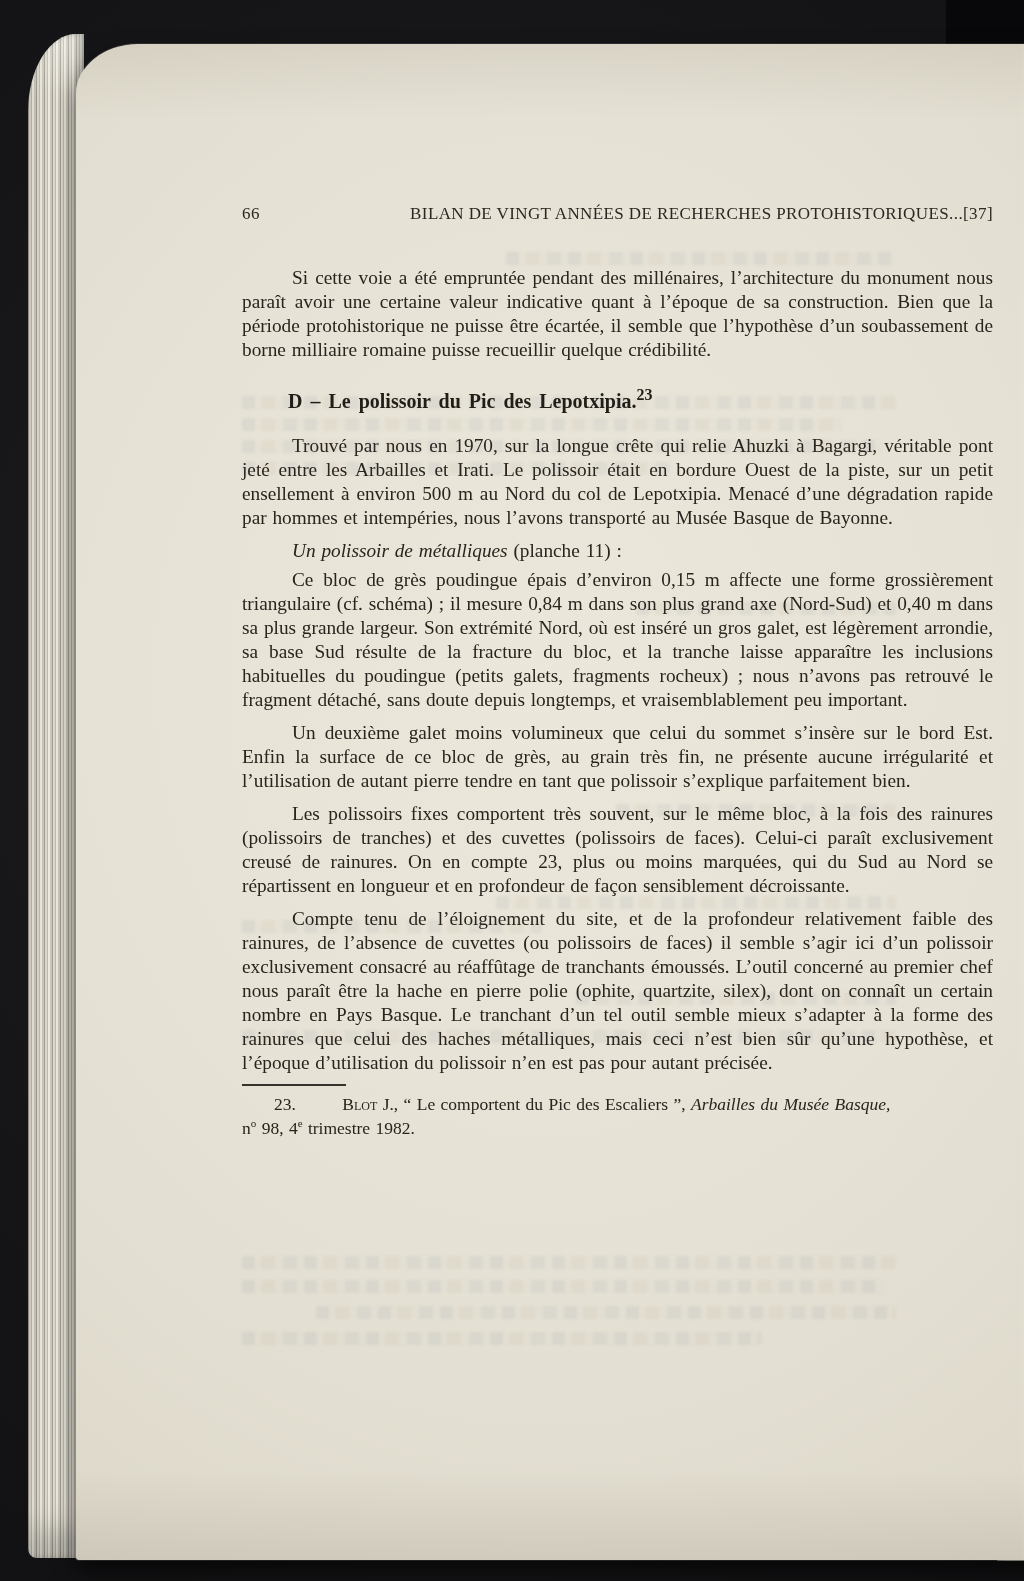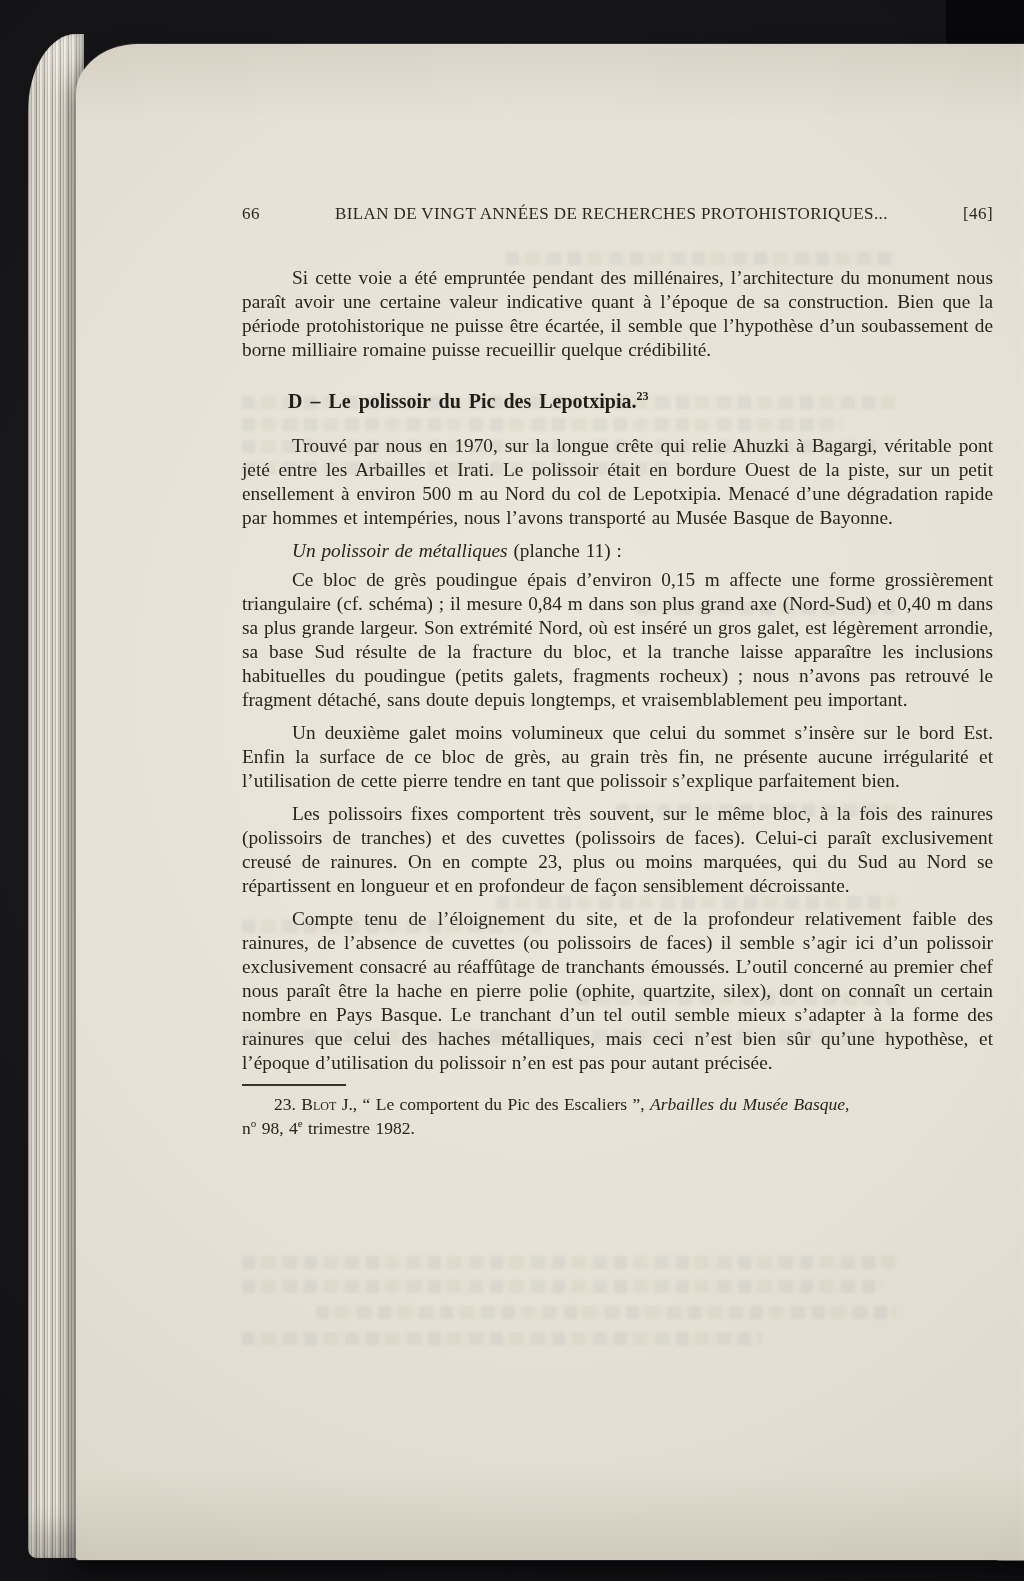--- a/index.html
+++ b/index.html
@@ -54,42 +54,42 @@
     background: linear-gradient(90deg, #cdc5b0 0%, #eae5d7 38%, #efebde 100%);
     box-shadow: inset 3px 0 4px rgba(90,75,50,0.45);
   }
 
   
   .running-head {
     position:absolute; left:166px; right:98px; top:160px;
     display:flex; align-items:baseline;
     font-size:17px; letter-spacing:0.4px; color:#2b2722; white-space:nowrap;
   }
-  .rh-title { flex:1; text-align:center; }
+  .rh-title { flex:1; text-align:right; }
   .body-text {
     position:absolute; left:166px; right:98px; top:222px;
     font-size:19.3px; line-height:24px; color:#29241e;
     text-align:justify; word-spacing:1px;
   }
   .body-text p { margin:0 0 9px 0; text-indent:50px; }
   .section-heading {
     font-size:20px; font-weight:bold; color:#211d18;
     margin:26px 0 20px 0; text-indent:46px; word-spacing:3px; line-height:26px;
   }
-  .section-heading sup, .body-text sup { font-size:12px; line-height:0; }
+  .section-heading sup, .body-text sup { font-size:16px; line-height:0; }
   .subhead { text-indent:46px; margin:4px 0 5px 0 !important; }
   .subhead .it { font-style:italic; }
   .fn-rule {
     width:104px; height:2px; background:#37322b; margin:9px 0 7px 0;
   }
   .footnote {
     font-size:17.5px; line-height:23.5px; text-indent:32px !important;
     text-align:justify; color:#29241e; margin:0 !important;
   }
-  .footnote .sc { font-variant: small-caps; }
+  .footnote .sc { font-variant: small-caps; margin-left: 41px; }
   .footnote em { font-style:italic; }
   .footnote sup { font-size:11px; line-height:0; }
 
   
   .ghost {
     position:absolute; height:13px; border-radius:2px; pointer-events:none;
     background: repeating-linear-gradient(90deg,
       rgba(95,110,140,0.16) 0 13px, rgba(95,110,140,0.02) 13px 19px,
       rgba(140,120,90,0.12) 19px 33px, rgba(95,110,140,0.03) 33px 41px,
       rgba(95,110,140,0.14) 41px 55px, rgba(95,110,140,0.02) 55px 62px);
@@ -118,36 +118,36 @@
     <div class="ghost" style="left:500px; top:948px; width:320px;"></div>
     <div class="ghost" style="left:166px; top:986px; width:655px;"></div>
     <div class="ghost" style="left:166px; top:1212px; width:655px;"></div>
     <div class="ghost" style="left:166px; top:1236px; width:640px;"></div>
     <div class="ghost" style="left:240px; top:1262px; width:580px;"></div>
     <div class="ghost" style="left:166px; top:1288px; width:520px;"></div>
 
     <div class="running-head">
       <span class="rh-num">66</span>
       <span class="rh-title">BILAN DE VINGT ANNÉES DE RECHERCHES PROTOHISTORIQUES...</span>
-      <span class="rh-ref">[46]</span>
+      <span class="rh-ref">[37]</span>
     </div>
 
     <div class="body-text">
 
       <p>Si cette voie a été empruntée pendant des millénaires, l’architecture du monument nous paraît avoir une certaine valeur indicative quant à l’époque de sa construction. Bien que la période protohistorique ne puisse être écartée, il semble que l’hypothèse d’un soubassement de borne milliaire romaine puisse recueillir quelque crédibilité.</p>
 
       <h3 class="section-heading"><span>D – Le polissoir du Pic des Lepotxipia.</span><sup>23</sup></h3>
 
       <p>Trouvé par nous en 1970, sur la longue crête qui relie Ahuzki à Bagargi, véritable pont jeté entre les Arbailles et Irati. Le polissoir était en bordure Ouest de la piste, sur un petit ensellement à environ 500 m au Nord du col de Lepotxipia. Menacé d’une dégradation rapide par hommes et intempéries, nous l’avons transporté au Musée Basque de Bayonne.</p>
 
       <p class="subhead"><span class="it">Un polissoir de métalliques</span><span> (planche 11) :</span></p>
 
       <p>Ce bloc de grès poudingue épais d’environ 0,15 m affecte une forme grossièrement triangulaire (cf. schéma) ; il mesure 0,84 m dans son plus grand axe (Nord-Sud) et 0,40 m dans sa plus grande largeur. Son extrémité Nord, où est inséré un gros galet, est légèrement arrondie, sa base Sud résulte de la fracture du bloc, et la tranche laisse apparaître les inclusions habituelles du poudingue (petits galets, fragments rocheux) ; nous n’avons pas retrouvé le fragment détaché, sans doute depuis longtemps, et vraisemblablement peu important.</p>
 
-      <p>Un deuxième galet moins volumineux que celui du sommet s’insère sur le bord Est. Enfin la surface de ce bloc de grès, au grain très fin, ne présente aucune irrégularité et l’utilisation de cette pierre tendre en tant que polissoir s’explique parfaitement bien.</p>
+      <p>Un deuxième galet moins volumineux que celui du sommet s’insère sur le bord Est. Enfin la surface de ce bloc de grès, au grain très fin, ne présente aucune irrégularité et l’utilisation de autant pierre tendre en tant que polissoir s’explique parfaitement bien.</p>
 
       <p>Les polissoirs fixes comportent très souvent, sur le même bloc, à la fois des rainures (polissoirs de tranches) et des cuvettes (polissoirs de faces). Celui-ci paraît exclusivement creusé de rainures. On en compte 23, plus ou moins marquées, qui du Sud au Nord se répartissent en longueur et en profondeur de façon sensiblement décroissante.</p>
 
       <p>Compte tenu de l’éloignement du site, et de la profondeur relativement faible des rainures, de l’absence de cuvettes (ou polissoirs de faces) il semble s’agir ici d’un polissoir exclusivement consacré au réaffûtage de tranchants émoussés. L’outil concerné au premier chef nous paraît être la hache en pierre polie (ophite, quartzite, silex), dont on connaît un certain nombre en Pays Basque. Le tranchant d’un tel outil semble mieux s’adapter à la forme des rainures que celui des haches métalliques, mais ceci n’est bien sûr qu’une hypothèse, et l’époque d’utilisation du polissoir n’en est pas pour autant précisée.</p>
 
       <div class="fn-rule"></div>
 
       <p class="footnote"><span>23. </span><span class="sc">Blot</span><span> J., “ Le comportent du Pic des Escaliers ”, </span><em>Arbailles du Musée Basque,</em><br><span>n</span><sup>o</sup><span> 98, 4</span><sup>e</sup><span> trimestre 1982.</span></p>
     </div>
 

